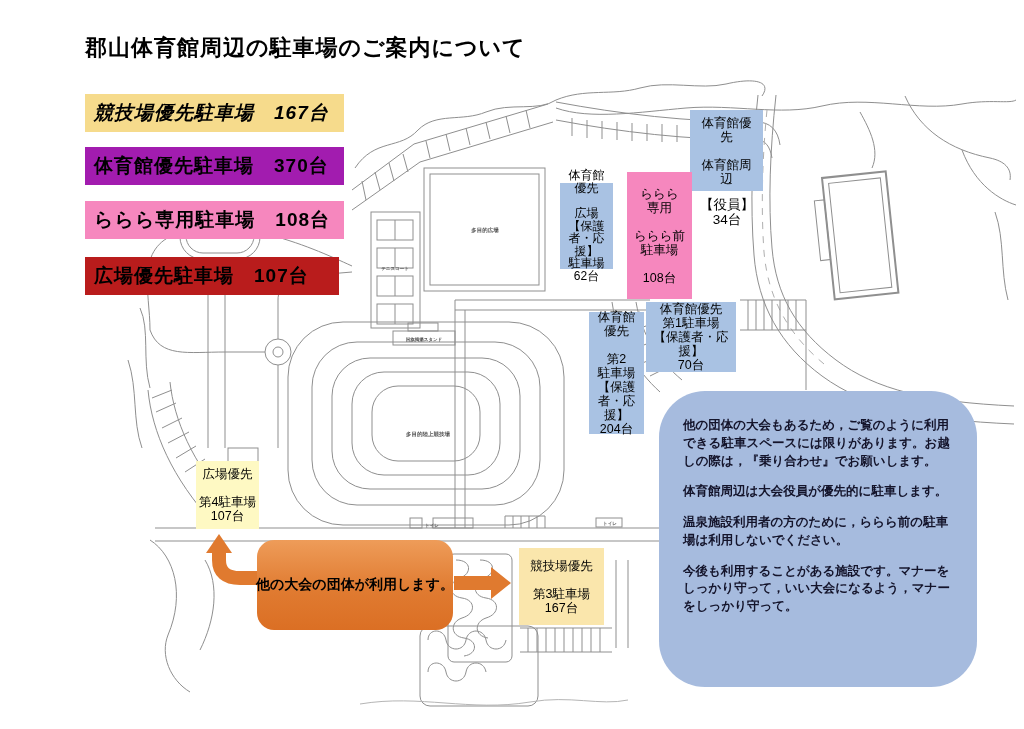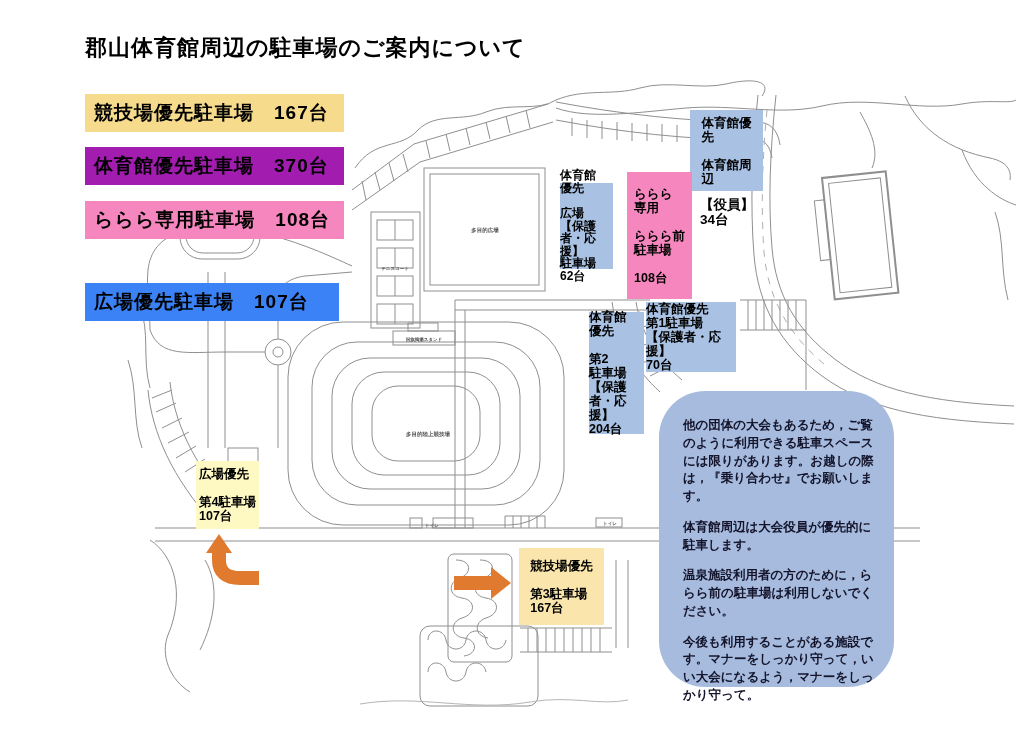--- a/index.html
+++ b/index.html
@@ -4,48 +4,48 @@
 <style>
   html,body{margin:0;padding:0;background:#fff;}
   .canvas{position:relative;width:1024px;height:729px;background:#ffffff;overflow:hidden;
           font-family:"Liberation Sans","DejaVu Sans",sans-serif;}
   
   .title{position:absolute;left:85px;top:33px;font-size:22px;font-weight:bold;color:#000;
          letter-spacing:1px;white-space:nowrap;}
   
   .legend-item{position:absolute;left:85px;width:250px;height:38px;display:flex;align-items:center;
                padding-left:9px;font-size:19px;font-weight:bold;color:#000;letter-spacing:1px;white-space:nowrap;}
-  #legend-0{top:94px;background:#F6DB8C;}
+  #legend-0{top:94px;background:#F6DB8C;font-style:italic;}
   #legend-1{top:147px;background:#a21caf;}
   #legend-2{top:201px;background:#F687BE;}
-  #legend-3{top:257px;background:#3b82f6;width:245px;margin-top:26px;}
+  #legend-3{top:257px;background:#b91c1c;width:245px;}
   
   .map-svg{position:absolute;left:0;top:0;width:1024px;height:729px;}
   
   .map-box{position:absolute;display:flex;align-items:center;justify-content:center;}
-  .map-box .txt{width:max-content;white-space:pre-line;font-size:12.5px;
-                font-weight:bold;color:#000;line-height:1.12;}
+  .map-box .txt{width:max-content;white-space:pre-line;text-align:center;font-size:12.5px;
+                font-weight:normal;color:#000;line-height:1.12;}
   #box-gym{left:690px;top:110px;width:73px;height:81px;background:#A9C2E3;}
   #box-yakuin{left:686px;top:194px;width:82px;height:36px;background:transparent;}
   #box-yakuin .txt{font-size:13.5px;}
   #box-rarara{left:627px;top:172px;width:65px;height:127px;background:#F687BE;}
   #box-hiroba62{left:560px;top:183px;width:53px;height:86px;background:#A9C2E3;}
   #box-hiroba62 .txt{font-size:12px;line-height:1.05;}
   #box-dai2{left:589px;top:312px;width:55px;height:122px;background:#A9C2E3;}
   #box-dai1{left:646px;top:302px;width:90px;height:70px;background:#A9C2E3;}
   #box-dai4{left:196px;top:461px;width:63px;height:68px;background:#fef9c3;}
   #box-dai3{left:519px;top:548px;width:85px;height:77px;background:#FAE6AC;}
   
   .callout{position:absolute;left:257px;top:540px;width:196px;height:90px;border-radius:17px;
            background:linear-gradient(180deg,#EE9C59 0%,#E07B31 55%,#DB6F24 100%);
            display:flex;align-items:center;justify-content:center;}
   .callout .txt{font-size:14px;font-weight:bold;color:#000;white-space:nowrap;}
   .callout-arrows{position:absolute;left:0;top:0;width:1024px;height:729px;pointer-events:none;}
   
-  .info-box{position:absolute;left:659px;top:391px;width:235px;height:296px;background:#A6BBDE;
+  .info-box{position:absolute;left:659px;top:391px;width:318px;height:296px;background:#A6BBDE;
             border-radius:46px;box-sizing:border-box;padding:26px 20px 0 24px;}
   .info-box p{margin:0 0 13px 0;font-size:12.5px;font-weight:bold;color:#14142b;line-height:1.42;}
 </style>
 </head>
 <body>
 
 <div class="canvas">
 
   <svg class="map-svg" viewBox="0 0 1024 729" stroke="#8F8F8F" fill="none" stroke-width="1">
     <g>
@@ -230,20 +230,23 @@
 
   <svg class="callout-arrows" viewBox="0 0 1024 729">
     <g>
       <path d="M259,578 L240,578 Q219,578 219,560 L219,552" stroke="#E07A2F" stroke-width="14" fill="none"></path>
       <polygon points="206,553 232,553 219,534" fill="#E07A2F" stroke="none"></polygon>
     </g>
     <g>
       <polygon points="454,576 491,576 491,567 511,583 491,599 491,590 454,590" fill="#E07A2F" stroke="none"></polygon>
     </g>
   </svg>
+  <div class="callout">
+    <div class="txt">他の大会の団体が利用します。</div>
+  </div>
 
   <div class="info-box">
     <p>他の団体の大会もあるため，ご覧のように利用できる駐車スペースには限りがあります。お越しの際は，『乗り合わせ』でお願いします。</p>
     <p>体育館周辺は大会役員が優先的に駐車します。</p>
     <p>温泉施設利用者の方のために，ららら前の駐車場は利用しないでください。</p>
     <p>今後も利用することがある施設です。マナーをしっかり守って，いい大会になるよう，マナーをしっかり守って。</p>
   </div>
 
 </div>
 

